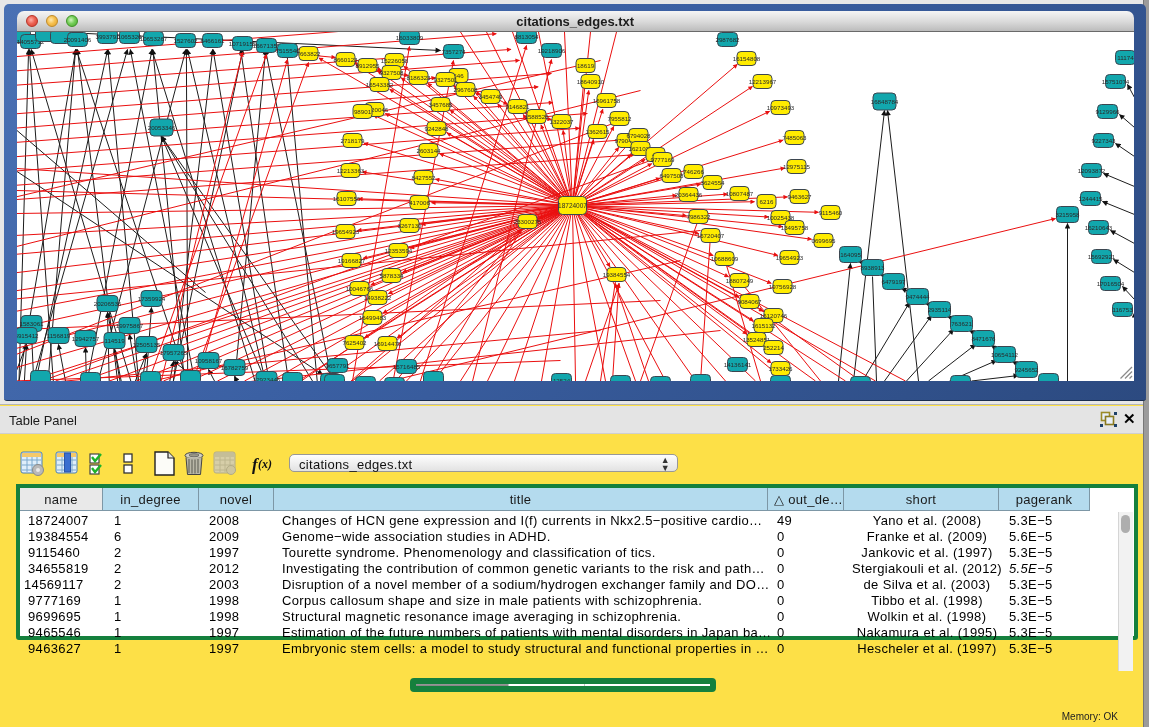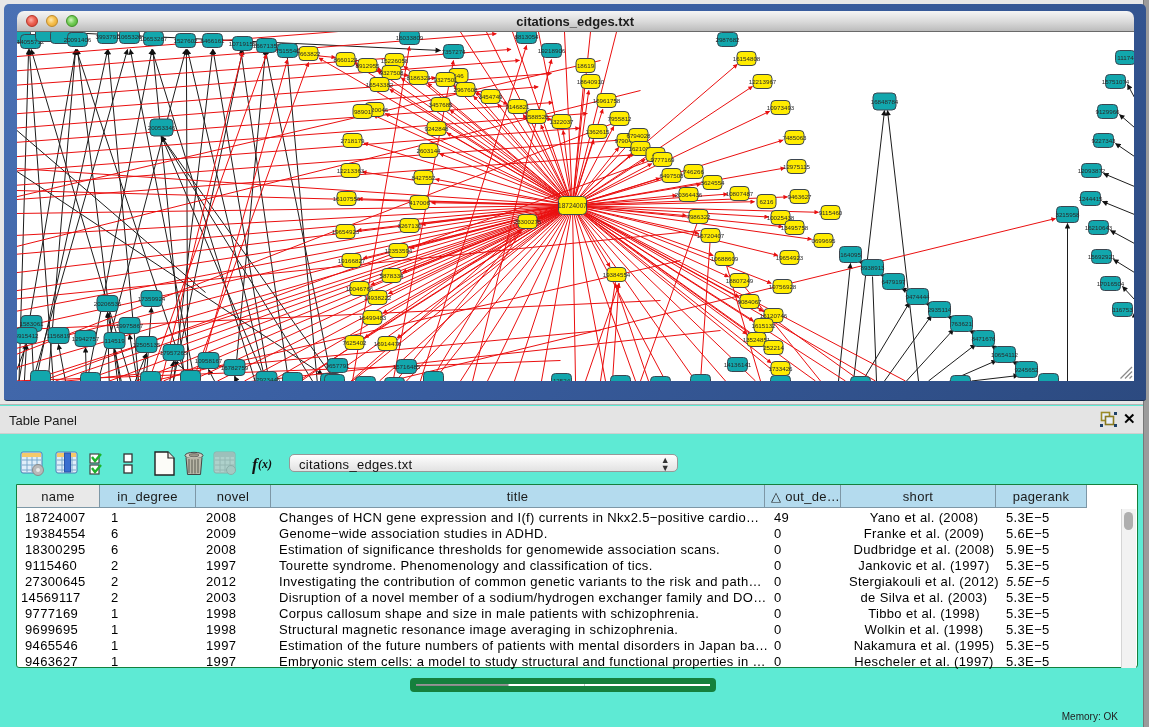--- a/index.html
+++ b/index.html
@@ -3,29 +3,29 @@
 *{margin:0;padding:0;box-sizing:border-box}
 html,body{width:1149px;height:727px;overflow:hidden;background:#e7e7e7;font-family:"Liberation Sans",sans-serif}
 #rightstrip{position:absolute;right:0;top:0;width:6px;height:727px;background:#9b9b9b;border-left:1px solid #777}
 
 #ring{position:absolute;left:4px;top:4px;width:1142px;height:397px;background:linear-gradient(135deg,#4a71b4 0%,#3a5fa2 45%,#2c4a80 100%);border-radius:5px 5px 3px 3px;border-bottom:1px solid #1a2c4e}
 #titlebar{position:absolute;left:16.5px;top:10.5px;width:1117.5px;height:21px;background:linear-gradient(#f5f5f5,#d9d9d9 55%,#bcbcbc);border-radius:7px 7px 0 0;border-bottom:1px solid #6a6a6a}
 #titlebar .t{position:absolute;left:0;right:0;top:3px;text-align:center;font-size:13px;font-weight:bold;color:#1c1c1c}
 .tl{position:absolute;top:4.5px;width:12px;height:12px;border-radius:50%}
 #canvas{position:absolute;left:16.5px;top:32px;width:1117.5px;height:348.5px;background:#fff;overflow:hidden}
 
-#panel{position:absolute;left:0;top:404px;width:1143px;height:323px;background:#5eead4;border-top:1px solid #b5b5b5}
+#panel{position:absolute;left:0;top:404px;width:1143px;height:323px;background:#fde047;border-top:1px solid #b5b5b5}
 #ptitle{position:absolute;left:0;top:1px;width:100%;height:28px;background:#e4e4e4;border-bottom:1px solid #cfcfcf}
 #ptitle .txt{position:absolute;left:9px;top:7px;font-size:13px;color:#1a1a1a;white-space:nowrap}
 #ptitle .fl{position:absolute;left:1098px;top:4px}
 #ptitle .x{position:absolute;left:1123px;top:4px;font-size:15px;font-weight:bold;color:#000}
 #toolbar{position:absolute;left:16px;top:40px;width:1121px;height:38px}
 #combo{position:absolute;left:273px;top:9px;width:389px;height:18px;background:linear-gradient(#fefefe,#e2e2e2);border:1px solid #989898;border-radius:5px;font-size:13px;letter-spacing:0.3px;color:#111;padding:2px 0 0 9px}
 #combo .arr{position:absolute;right:7px;top:1px;font-size:9px;color:#333;line-height:8px;text-align:center}
-#tablewrap{position:absolute;left:16px;top:79px;width:1121.5px;height:184px;background:#fff;border:1px solid #15803d;border-radius:0 0 3px 3px}
+#tablewrap{position:absolute;left:16px;top:79px;width:1121.5px;height:156px;background:#fff;border:4px solid #15803d;border-radius:0 0 3px 3px}
 #thead{position:absolute;left:0;top:0;height:23px;display:flex}
 .hc{height:23px;white-space:nowrap;overflow:hidden;border-right:1px solid #7d97a6;border-bottom:1px solid #7d97a6;font-size:13px;letter-spacing:0.3px;color:#1a1a1a;padding-top:4px}
 table{border-collapse:collapse;table-layout:fixed;position:absolute;left:0;top:24px;width:1076px}
 td{height:16px;font-size:13px;letter-spacing:0.35px;color:#000;white-space:nowrap;overflow:hidden;padding:0}
 #vscroll{position:absolute;right:1px;top:24px;width:15px;height:159px;background:#f2f2f2;border-left:1px solid #d5d5d5}
 #vthumb{position:absolute;left:2.5px;top:3px;width:9px;height:18px;background:#aeaeae;border-radius:5px}
 #tabs{position:absolute;left:410px;top:273px;height:14px;display:flex;border:6px solid #15803d;border-radius:4px;overflow:hidden;background:#fff}
 .tab{font-size:13px;letter-spacing:0.3px;color:#111;text-align:center;padding-top:1px;height:100%}
 .tab.sel{background:linear-gradient(#9a9a9a,#848484);color:#fff}
 .tab+.tab{border-left:1px solid #c5c5c5}
@@ -977,39 +977,30 @@
 <tr>
             <td style="width:84px;text-align:left;padding-left:8px;">19384554</td>
             <td style="width:97px;text-align:left;padding-left:10px;">6</td>
             <td style="width:76px;text-align:left;padding-left:8px;">2009</td>
             <td style="width:495px;text-align:left;padding-left:5px;text-overflow:ellipsis;">Genome−wide association studies in ADHD.</td>
             <td style="width:77px;text-align:left;padding-left:5px;">0</td>
             <td style="width:156px;text-align:center;padding-left:0px;">Franke et al. (2009)</td>
             <td style="width:91px;text-align:left;padding-left:4px;">5.6E−5</td>
           </tr>
 <tr>
-            <td style="width:84px;text-align:left;padding-left:8px;">18300295</td>
-            <td style="width:97px;text-align:left;padding-left:10px;">6</td>
-            <td style="width:76px;text-align:left;padding-left:8px;">2008</td>
-            <td style="width:495px;text-align:left;padding-left:5px;text-overflow:ellipsis;">Estimation of significance thresholds for genomewide association scans.</td>
-            <td style="width:77px;text-align:left;padding-left:5px;">0</td>
-            <td style="width:156px;text-align:center;padding-left:0px;">Dudbridge et al. (2008)</td>
-            <td style="width:91px;text-align:left;padding-left:4px;">5.9E−5</td>
-          </tr>
-<tr>
             <td style="width:84px;text-align:left;padding-left:8px;">9115460</td>
             <td style="width:97px;text-align:left;padding-left:10px;">2</td>
             <td style="width:76px;text-align:left;padding-left:8px;">1997</td>
             <td style="width:495px;text-align:left;padding-left:5px;text-overflow:ellipsis;">Tourette syndrome. Phenomenology and classification of tics.</td>
             <td style="width:77px;text-align:left;padding-left:5px;">0</td>
             <td style="width:156px;text-align:center;padding-left:0px;">Jankovic et al. (1997)</td>
             <td style="width:91px;text-align:left;padding-left:4px;">5.3E−5</td>
           </tr>
 <tr>
-            <td style="width:84px;text-align:left;padding-left:8px;">27300645</td>
+            <td style="width:84px;text-align:left;padding-left:8px;">34655819</td>
             <td style="width:97px;text-align:left;padding-left:10px;">2</td>
             <td style="width:76px;text-align:left;padding-left:8px;">2012</td>
             <td style="width:495px;text-align:left;padding-left:5px;text-overflow:ellipsis;">Investigating the contribution of common genetic variants to the risk and pathogenesis of ADHD</td>
             <td style="width:77px;text-align:left;padding-left:5px;">0</td>
             <td style="width:156px;text-align:center;padding-left:0px;">Stergiakouli et al. (2012)</td>
             <td style="width:91px;text-align:left;padding-left:4px;font-style:italic;">5.5E−5</td>
           </tr>
 <tr>
             <td style="width:84px;text-align:left;padding-left:4px;">14569117</td>
             <td style="width:97px;text-align:left;padding-left:10px;">2</td>

